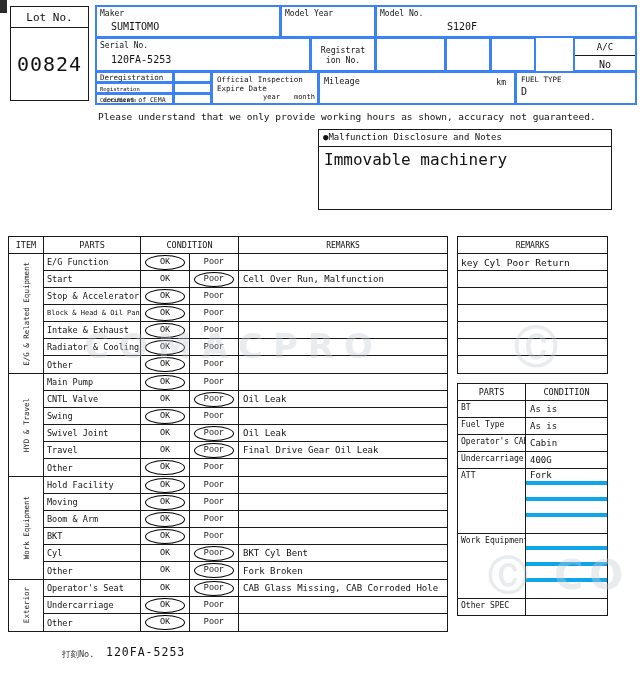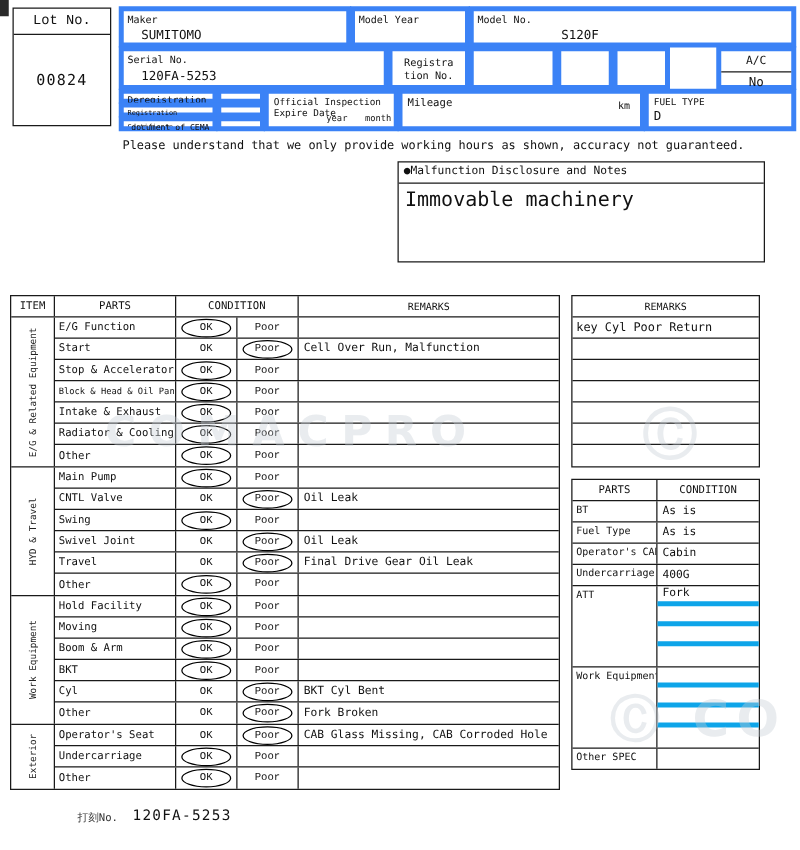--- a/index.html
+++ b/index.html
@@ -6,31 +6,31 @@
   html,body { background:#ffffff; }
   .page {
     position: relative;
     width: 640px; height: 680px;
     background: #fff;
     font-family: "DejaVu Sans Mono", "Liberation Mono", monospace;
     color: #111;
     overflow: hidden;
   }
   .abs { position: absolute; }
-  .cell { border: 4px solid #3b82f6; position: absolute; }
+  .cell { border: 2px solid #3b82f6; position: absolute; }
   .lbl { font-size: 8px; line-height: 9px; padding: 2px 0 0 3px; }
   .val { font-size: 10px; }
 
   
   .corner-mark { position:absolute; left:0; top:0; width:7px; height:13px; background:#2a2a2a; }
 
   
   .lot-box { left:10px; top:6px; width:79px; height:95px; border:1.5px solid #1a1a1a; }
-  .lot-head { height:21px; border-bottom:1.5px solid #1a1a1a; display:flex; align-items:center; justify-content:center; font-size:11px;font-family:Liberation Mono, monospace; }
-  .lot-num { height:72px; display:flex; align-items:center; justify-content:center; font-size:12px; letter-spacing:1px; }
+  .lot-head { height:21px; border-bottom:1.5px solid #1a1a1a; display:flex; align-items:center; justify-content:center; font-size:11px; }
+  .lot-num { height:72px; display:flex; align-items:center; justify-content:center; font-size:20px; letter-spacing:1px; }
 
   
   .hdr { left:95px; top:5px; width:542px; height:100px; }
 
   .maker      { left:0;   top:0; width:186px; height:33px; }
   .modelyear  { left:185px;top:0; width:96px;  height:33px; }
   .modelno    { left:280px;top:0; width:262px; height:33px; }
   .serial     { left:0;   top:32px; width:216px; height:35px; }
   .regno      { left:215px;top:32px; width:66px; height:35px; font-size:8.2px; display:flex; align-items:center; justify-content:center; text-align:center; word-break:break-all; padding:0 7px; line-height:10px; }
   .re1 { left:280px; top:32px; width:71px; height:35px; }

